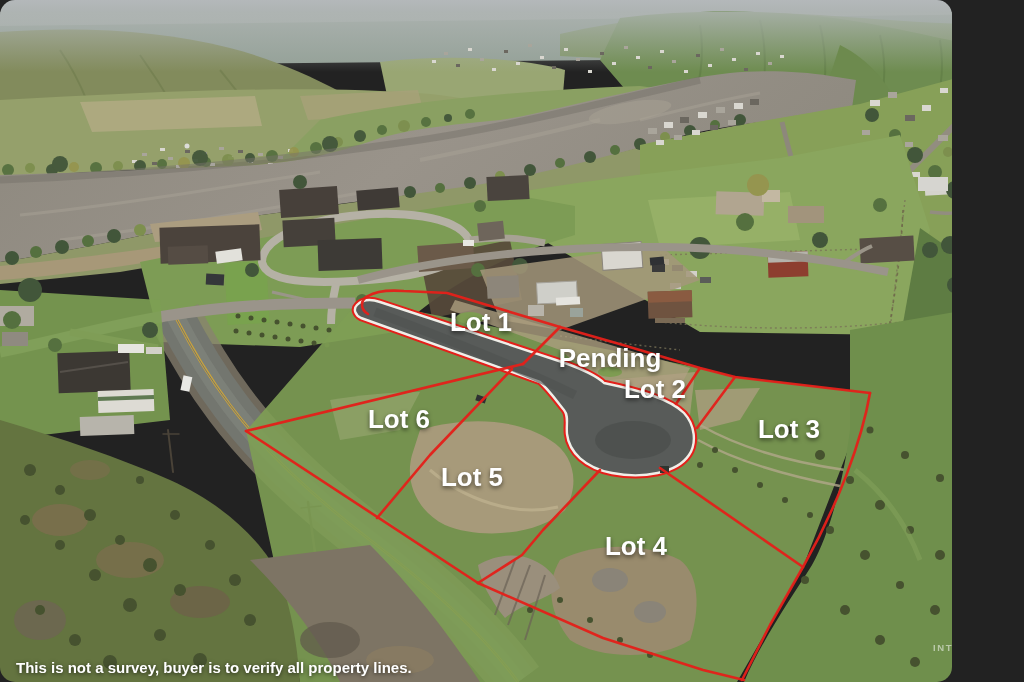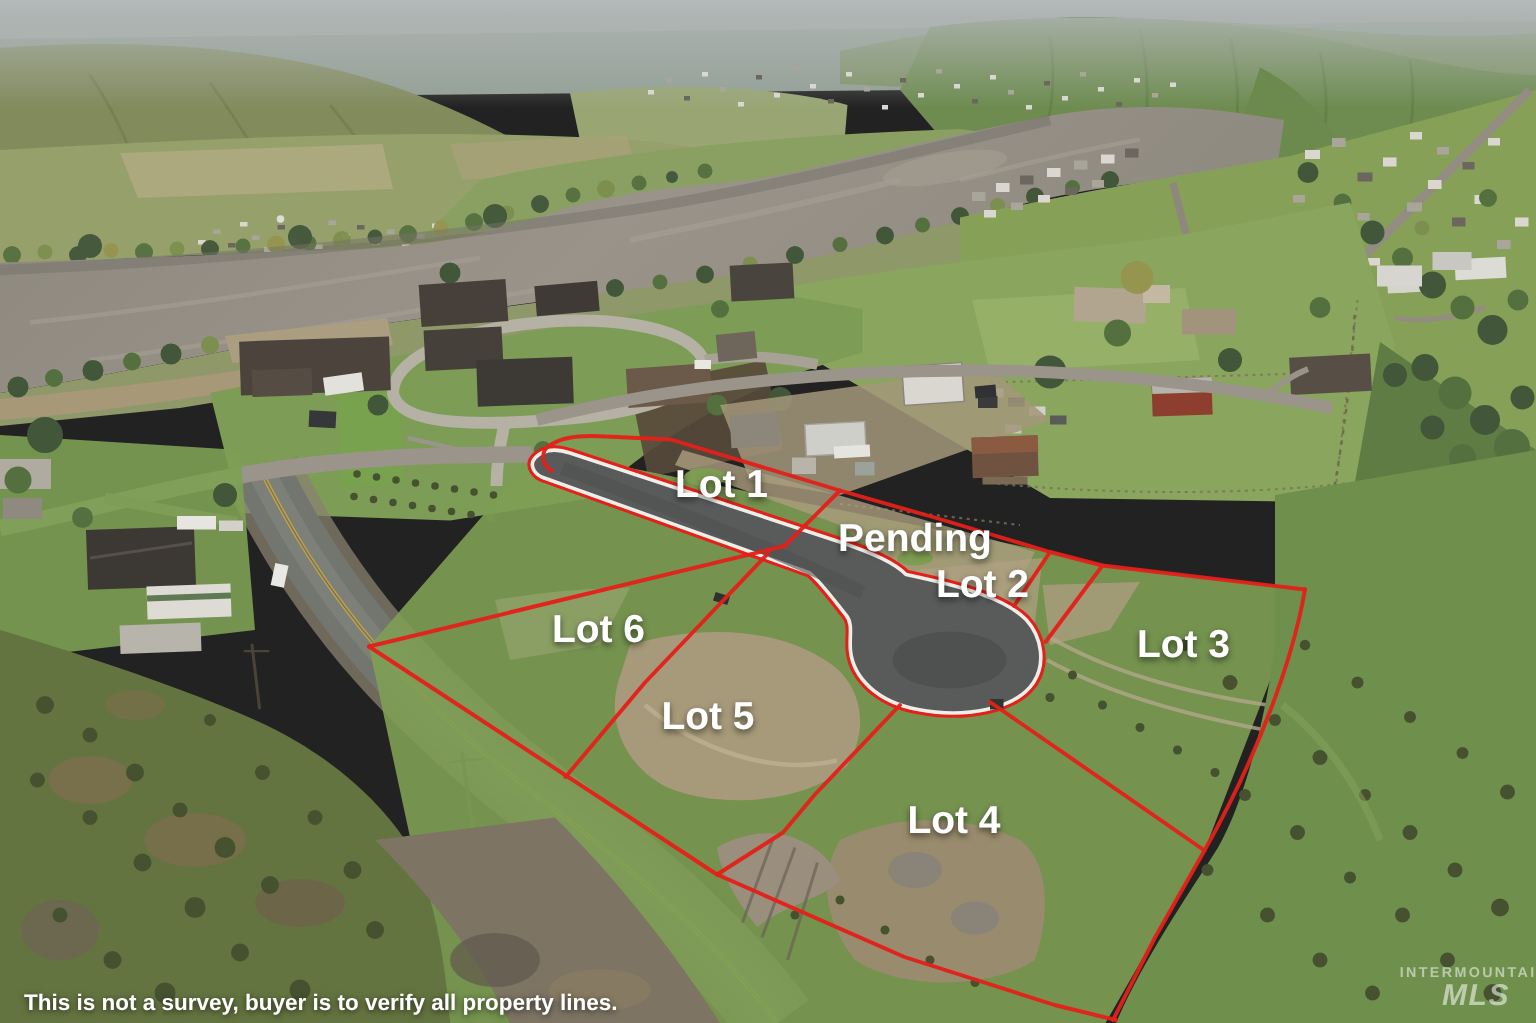--- a/index.html
+++ b/index.html
@@ -1,16 +1,16 @@
 <!DOCTYPE html>
 <html><head>
 <meta charset="utf-8">
 <style>
   html,body{margin:0;padding:0;background:#222;}
-  .photo{position:relative;width:1024px;height:682px;overflow:hidden;font-family:"Liberation Sans",sans-serif;}
+  .photo{position:relative;width:952px;height:682px;overflow:hidden;font-family:"Liberation Sans",sans-serif;border-radius:15px;}
   .photo svg{position:absolute;left:0;top:0;display:block;}
   .lot-label{font:700 26px "Liberation Sans",sans-serif;fill:#ffffff;text-anchor:middle;
              filter:drop-shadow(0 2px 2px rgba(0,0,0,.55));}
   .disclaimer{font:700 15px "Liberation Sans",sans-serif;fill:#ffffff;
              filter:drop-shadow(0 1px 2px rgba(0,0,0,.65));}
   .wm1{font:700 9.5px "Liberation Sans",sans-serif;letter-spacing:1.6px;fill:rgba(255,255,255,.52);text-anchor:middle;}
   .wm2{font:italic 700 20px "Liberation Sans",sans-serif;fill:rgba(255,255,255,.55);text-anchor:middle;letter-spacing:1px;}
   .t1{fill:#42563a}.t2{fill:#55703f}.t3{fill:#7d8f4e}.t4{fill:#95954f}
   .w1{fill:#d9d7d0}.w2{fill:#a9a59b}.w3{fill:#6b675f}
   .b{fill:#46522f}

